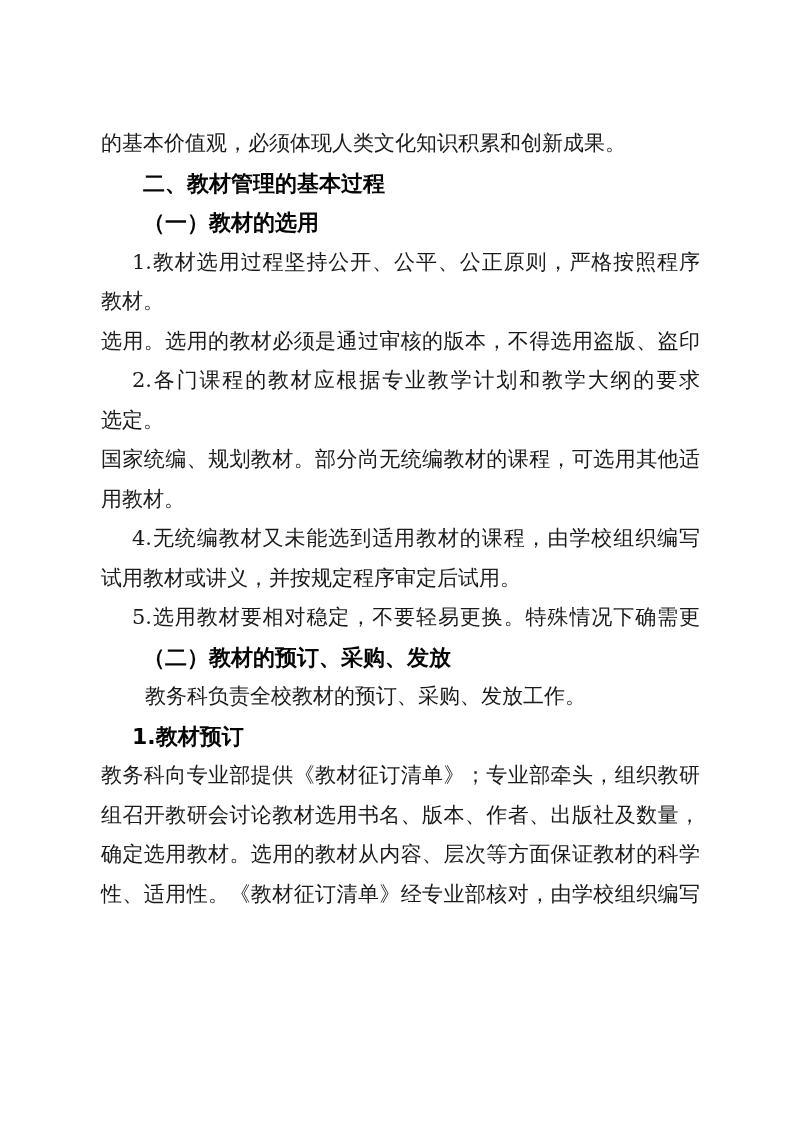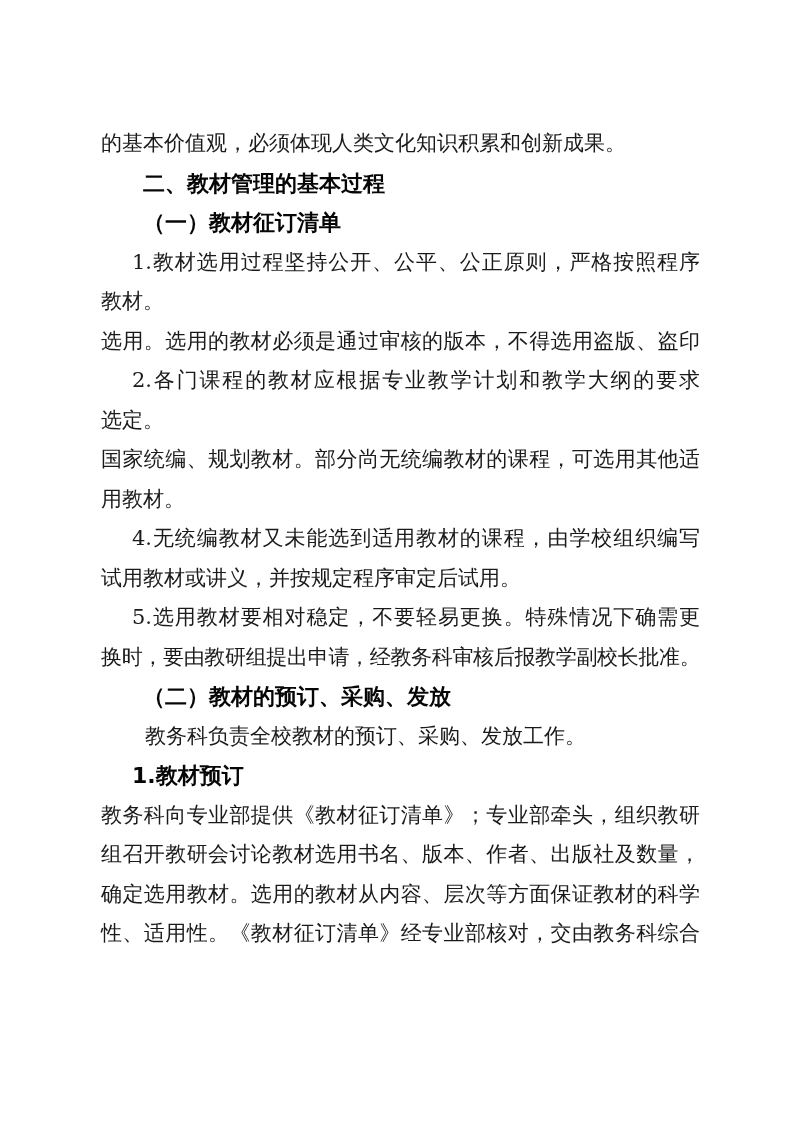--- a/index.html
+++ b/index.html
@@ -55,52 +55,51 @@
 
 <div class="page" style="background: rgb(255, 255, 255); color: rgb(26, 26, 26);">
   <div>
       <div class="block style-body">
         <div class="line fit-end">的基本价值观，必须体现人类文化知识积累和创新成果。</div>
       </div>
       <div class="block style-heading">
         <div class="line fit-end" style="padding-left: 42px;">二、教材管理的基本过程</div>
       </div>
       <div class="block style-heading">
-        <div class="line fit-end" style="padding-left: 42px;">（一）教材征订清单</div>
+        <div class="line fit-end" style="padding-left: 42px;">（一）教材的选用</div>
       </div>
       <div class="block style-body">
         <div class="line fit-fill" style="padding-left: 31px;">1.教材选用过程坚持公开、公平、公正原则，严格按照程序</div>
         <div class="line fit-end">教材。</div>
         <div class="line fit-fill">选用。选用的教材必须是通过审核的版本，不得选用盗版、盗印</div>
       </div>
       <div class="block style-body">
         <div class="line fit-fill" style="padding-left: 31px;">2.各门课程的教材应根据专业教学计划和教学大纲的要求</div>
         <div class="line fit-end">选定。</div>
       </div>
       <div class="block style-body">
         <div class="line fit-fill">国家统编、规划教材。部分尚无统编教材的课程，可选用其他适</div>
         <div class="line fit-end">用教材。</div>
       </div>
       <div class="block style-body">
         <div class="line fit-fill" style="padding-left: 31px;">4.无统编教材又未能选到适用教材的课程，由学校组织编写</div>
         <div class="line fit-end">试用教材或讲义，并按规定程序审定后试用。</div>
       </div>
       <div class="block style-body">
         <div class="line fit-fill" style="padding-left: 31px;">5.选用教材要相对稳定，不要轻易更换。特殊情况下确需更</div>
-        <div class="line fit-squeeze">换时，要由教研组提出申请，经教务科审核后报教学副校长批准。</div>
       </div>
       <div class="block style-heading">
         <div class="line fit-end" style="padding-left: 42px;">（二）教材的预订、采购、发放</div>
       </div>
       <div class="block style-body">
         <div class="line fit-end" style="padding-left: 44px;">教务科负责全校教材的预订、采购、发放工作。</div>
       </div>
       <div class="block style-heading">
         <div class="line fit-end" style="padding-left: 31px;">1.教材预订</div>
       </div>
       <div class="block style-body">
         <div class="line fit-fill">教务科向专业部提供《教材征订清单》；专业部牵头，组织教研</div>
         <div class="line fit-fill">组召开教研会讨论教材选用书名、版本、作者、出版社及数量，</div>
         <div class="line fit-fill">确定选用教材。选用的教材从内容、层次等方面保证教材的科学</div>
-        <div class="line fit-fill">性、适用性。《教材征订清单》经专业部核对，交由教务科综合</div>
+        <div class="line fit-fill">性、适用性。《教材征订清单》经专业部核对，由学校组织编写</div>
       </div>
     </div>
 </div>
 
 </body></html>

